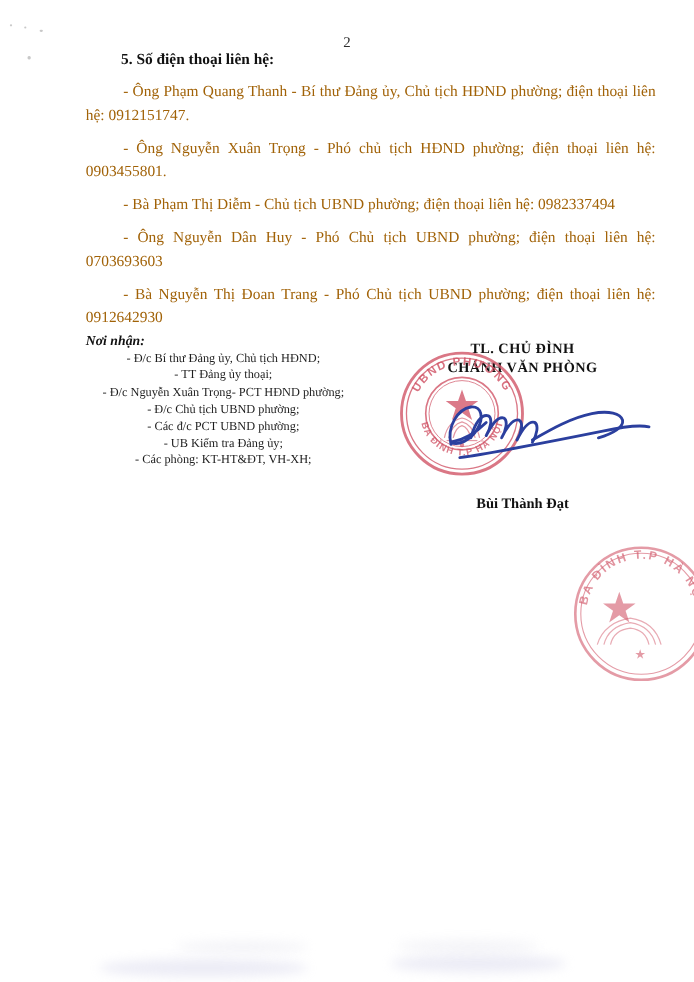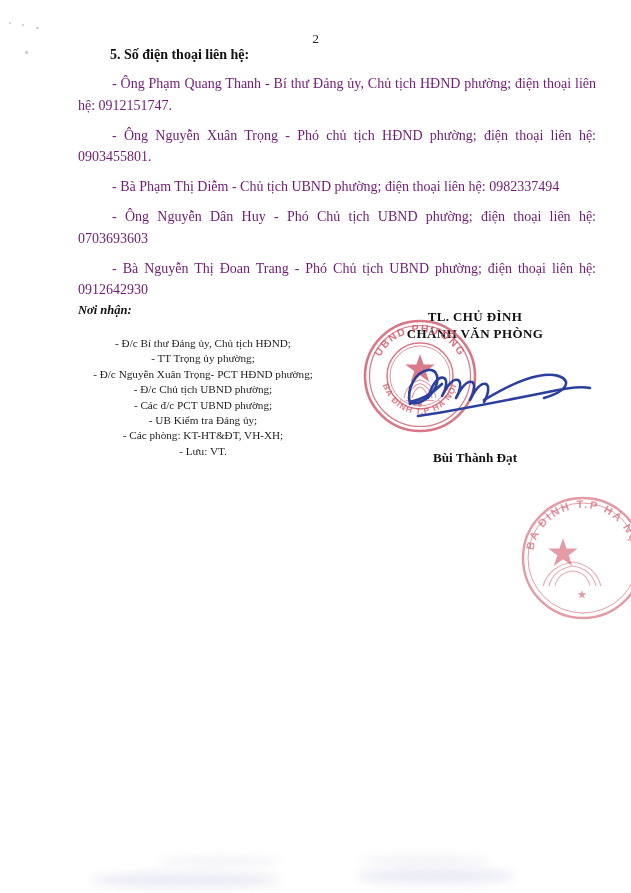--- a/index.html
+++ b/index.html
@@ -60,35 +60,35 @@
     top: 73px;
     left: 78px;
     width: 518px;
   }
   .para {
     font-size: 14px;
     line-height: 21.5px;
     text-align: justify;
     text-indent: 34px;
     margin: 0 0 8.5px 0;
-    color: #701a75;
+    color: #a16207;
   }
 
   
   .recipients {
     position: absolute;
     top: 303px;
     left: 78px;
     width: 250px;
   }
   .recipients-title {
     font-size: 12.5px;
     font-weight: bold;
     font-style: italic;
-    margin-bottom: 18px;
+    margin-bottom: 1px;
     color: #111;
   }
   .recipient-item {
     font-size: 11.2px;
     line-height: 15.4px;
     color: #1d1d1d;
     white-space: nowrap;
     text-align: center;
   }
 
@@ -167,27 +167,26 @@
     <p class="para">- Ông Phạm Quang Thanh - Bí thư Đảng ủy, Chủ tịch HĐND phường; điện thoại liên hệ: 0912151747.</p>
     <p class="para">- Ông Nguyễn Xuân Trọng - Phó chủ tịch HĐND phường; điện thoại liên hệ: 0903455801.</p>
     <p class="para">- Bà Phạm Thị Diễm - Chủ tịch UBND phường; điện thoại liên hệ: 0982337494</p>
     <p class="para">- Ông Nguyễn Dân Huy - Phó Chủ tịch UBND phường; điện thoại liên hệ: 0703693603</p>
     <p class="para">- Bà Nguyễn Thị Đoan Trang - Phó Chủ tịch UBND phường; điện thoại liên hệ: 0912642930</p>
   </div>
 
   <div class="recipients">
     <div class="recipients-title">Nơi nhận:</div>
     <div class="recipient-item">- Đ/c Bí thư Đảng ủy, Chủ tịch HĐND;</div>
-    <div class="recipient-item">- TT Trọng ủy phường;</div>
+    <div class="recipient-item">- TT Đảng ủy thoại;</div>
     <div class="recipient-item">- Đ/c Nguyễn Xuân Trọng- PCT HĐND phường;</div>
     <div class="recipient-item">- Đ/c Chủ tịch UBND phường;</div>
     <div class="recipient-item">- Các đ/c PCT UBND phường;</div>
     <div class="recipient-item">- UB Kiểm tra Đảng ủy;</div>
     <div class="recipient-item">- Các phòng: KT-HT&amp;ĐT, VH-XH;</div>
-    <div class="recipient-item">- Lưu: VT.</div>
   </div>
 
   <div class="signature-block">
     <div class="sig-line-1">TL. CHỦ ĐÌNH</div>
     <div class="sig-line-2">CHÁNH VĂN PHÒNG</div>
   </div>
 
   <svg class="seal-main" viewBox="0 0 116 116">
     <defs>
       <path id="arcTop" d="M 14,58 A 44,44 0 0 1 102,58"></path>

